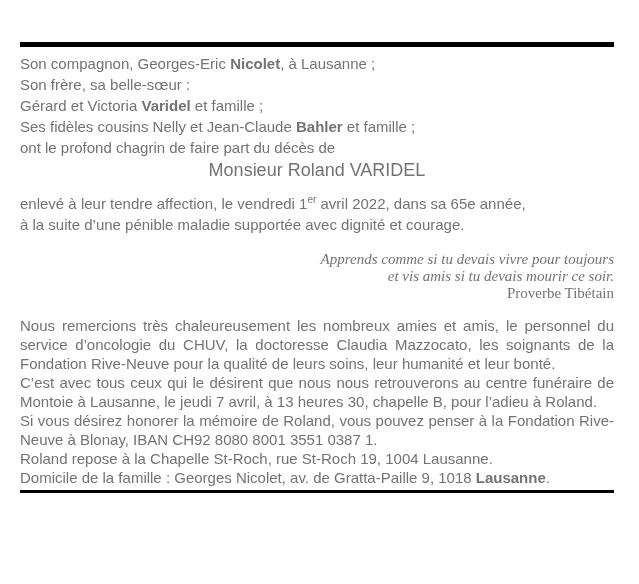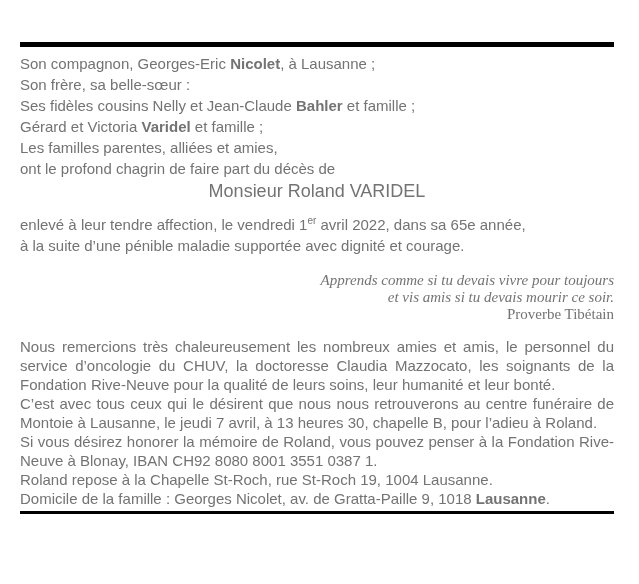--- a/index.html
+++ b/index.html
@@ -78,23 +78,22 @@
 <body>
 
 <div class="page">
   <div class="content">
 
     <div class="rule-top"></div>
 
     <div class="intro">
         <div><span>Son compagnon, Georges-Eric </span><b>Nicolet</b><span>, à Lausanne ;</span></div>
         <div><span>Son frère, sa belle-sœur :</span></div>
+        <div><span>Gérard et Victoria </span><b>Varidel</b><span> et famille ;</span></div>
         <div><span>Ses fidèles cousins Nelly et Jean-Claude </span><b>Bahler</b><span> et famille ;</span></div>
-        <div><span>Gérard et Victoria </span><b>Varidel</b><span> et famille ;</span></div>
-        <div><span>Les familles parentes, alliées et amies,</span></div>
         <div><span>ont le profond chagrin de faire part du décès de</span></div>
       </div>
 
     <div class="deceased-title">Monsieur Roland VARIDEL</div>
 
     <div class="death-info">
         <div><span>enlevé à leur tendre affection, le vendredi 1</span><sup>er</sup><span> avril 2022, dans sa 65e année,</span></div>
         <div><span>à la suite d’une pénible maladie supportée avec dignité et courage.</span></div>
       </div>
 

